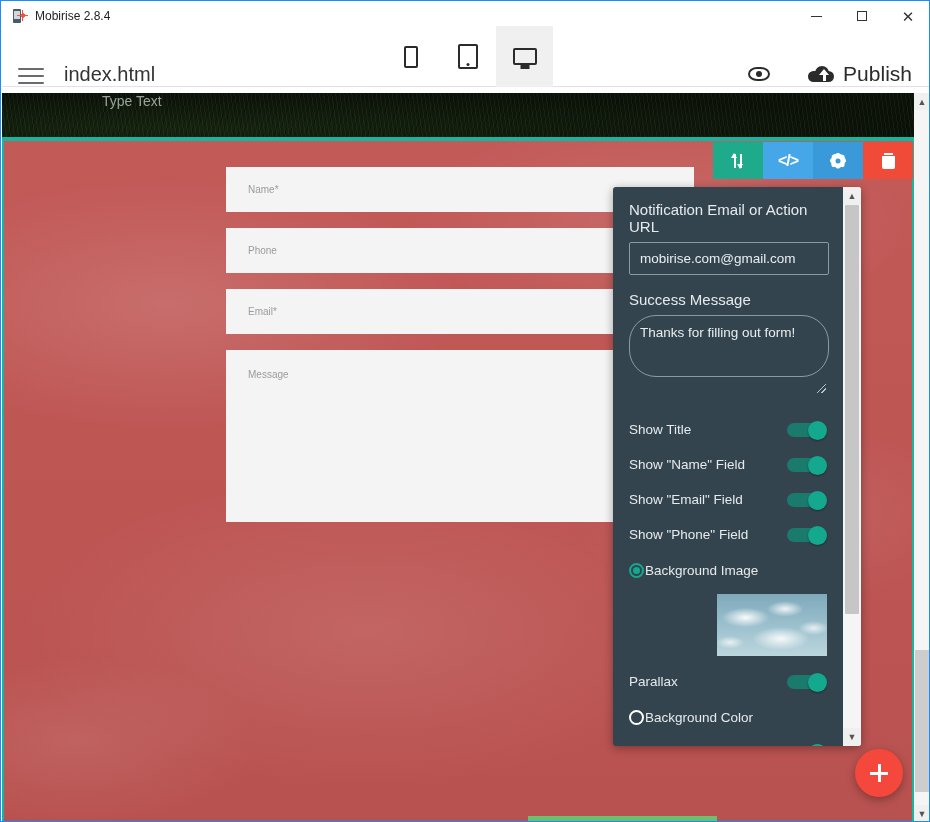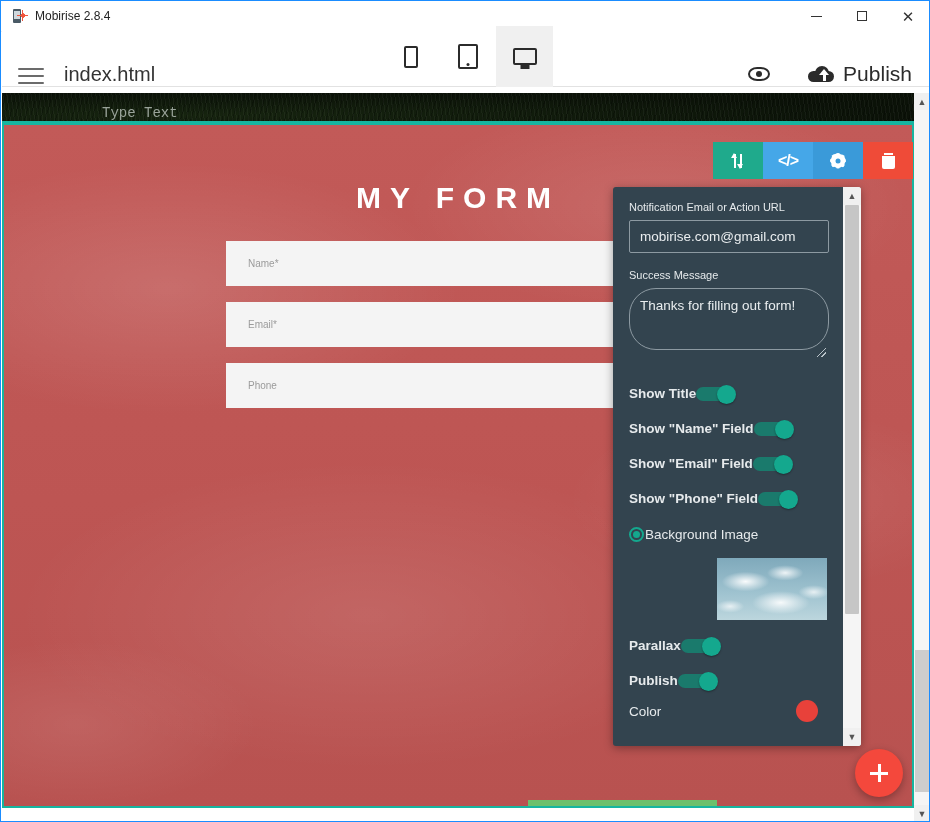--- a/index.html
+++ b/index.html
@@ -152,30 +152,29 @@
 
   
   .canvas {
     position: absolute; left: 1px; top: 92px;
     width: 912px; height: 729px;
     overflow: hidden; background: #fff;
   }
   
   .strip-top {
     position: relative;
-    width: 912px; height: 32px;
+    width: 912px; height: 48px;
     background:
       repeating-linear-gradient(82deg, rgba(255,255,255,.045) 0 1px, transparent 1px 4px),
       repeating-linear-gradient(-74deg, rgba(0,0,0,.25) 0 1px, transparent 1px 5px),
       radial-gradient(ellipse at 20% 80%, #16240f 0%, #0b1208 70%),
       #0d1a0c;
-    display: flex; align-items: flex-end;
+    display: flex; align-items: flex-start;
     border-bottom: 4px solid #16b5a0;
     overflow: hidden;
-    font-family: Liberation Mono, monospace;
   }
   .strip-top-label {
     margin-left: 100px; font-size: 14px; color: #9aa39a;
   }
   
   .form-section {
     position: relative;
     width: 912px; height: 683px;
     background:
       radial-gradient(ellipse 420px 180px at 18% 24%, rgba(255,255,255,.13), transparent 70%),
@@ -279,51 +278,50 @@
     display: flex;
     overflow: hidden;
     box-shadow: 0 2px 10px rgba(0,0,0,.35);
   }
   .panel-body {
     width: 230px; height: 559px;
     overflow: hidden;
     padding: 14px 16px 0 16px;
   }
   .p-label {
-    color: #e6eaec; font-size: 11px; margin-bottom: 7px;
+    color: #e6eaec; font-size: 15px; margin-bottom: 7px;
   }
   .p-input {
     width: 200px; background: transparent;
     border: 1px solid #8d9aa2; border-radius: 2px;
     color: #e9edef; font-size: 13.5px;
     padding: 8px 10px; margin-bottom: 16px;
     font-family: "Liberation Sans", sans-serif;
   }
   .p-textarea {
     width: 200px; height: 62px;
     background: transparent;
     border: 1px solid #8d9aa2; border-radius: 2px;
     color: #e9edef; font-size: 13.5px;
     padding: 9px 10px; margin-bottom: 16px;
     resize: none; position: relative;
     font-family: "Liberation Sans", sans-serif;
   }
   .ta-wrap { position: relative; width: 200px; margin-bottom: 16px; }
-  .ta-wrap .p-textarea { margin-bottom: 6px; border-radius: 27px; }
+  .ta-wrap .p-textarea { margin-bottom: 15px; border-radius: 27px; }
   .ta-grip {
     position: absolute; right: 3px; bottom: 3px;
     width: 9px; height: 9px; pointer-events: none;
     background:
       linear-gradient(135deg, transparent 0 45%, #b9c3c9 45% 55%, transparent 55% 100%),
       linear-gradient(135deg, transparent 0 70%, #b9c3c9 70% 80%, transparent 80% 100%);
   }
   .row {
-    display: flex; align-items: center; 
+    display: flex; align-items: center; justify-content: space-between;
     height: 35px;
-    font-weight: bold;
   }
   .row-label { color: #e6eaec; font-size: 13.5px; }
   .toggle {
     position: relative; width: 40px; height: 18px; flex: none;
   }
   .toggle .track {
     position: absolute; left: 0; top: 2px;
     width: 34px; height: 14px; border-radius: 7px; background: #1a7a6c;
   }
   .toggle .knob {
@@ -463,25 +461,25 @@
     </div>
   </div>
 
   <div class="canvas">
 
     <div class="strip-top">
       <div class="strip-top-label">Type Text</div>
     </div>
 
     <div class="form-section">
-      <div class="form-title">MY FORM</div>
       <div class="form-fields">
         <div class="fld">Name*</div>
+        <div class="fld">Phone</div>
         <div class="fld">Email*</div>
-        <div class="fld">Phone</div>
+        <div class="fld msg">Message</div>
       </div>
       <div class="btn-contact">CONTACT US</div>
     </div>
   </div>
 
   <div class="sec-toolbar">
     <div class="sec-btn move">
       <span class="ico-move">
           <i class="u"></i>
           <i class="d"></i>
@@ -551,20 +549,24 @@
       </div>
 
       <div class="row">
         <span class="row-label">Parallax</span>
         <span class="toggle">
             <i class="track"></i>
             <i class="knob"></i>
           </span>
       </div>
 
+      <div class="radio-row">
+        <span class="radio"></span>
+        <span class="radio-label">Background Color</span>
+      </div>
 
       <div class="row">
         <span class="row-label">Publish</span>
         <span class="toggle">
             <i class="track"></i>
             <i class="knob"></i>
           </span>
       </div>
 
       <div class="color-row">

